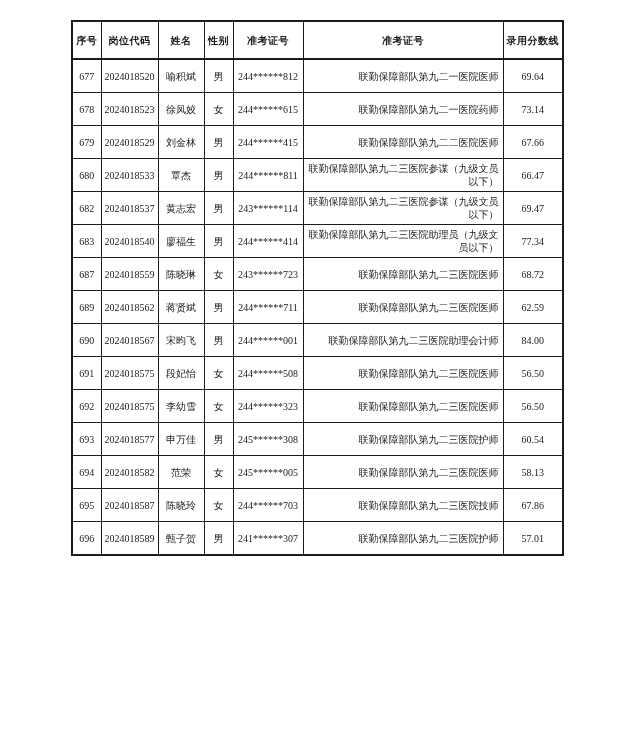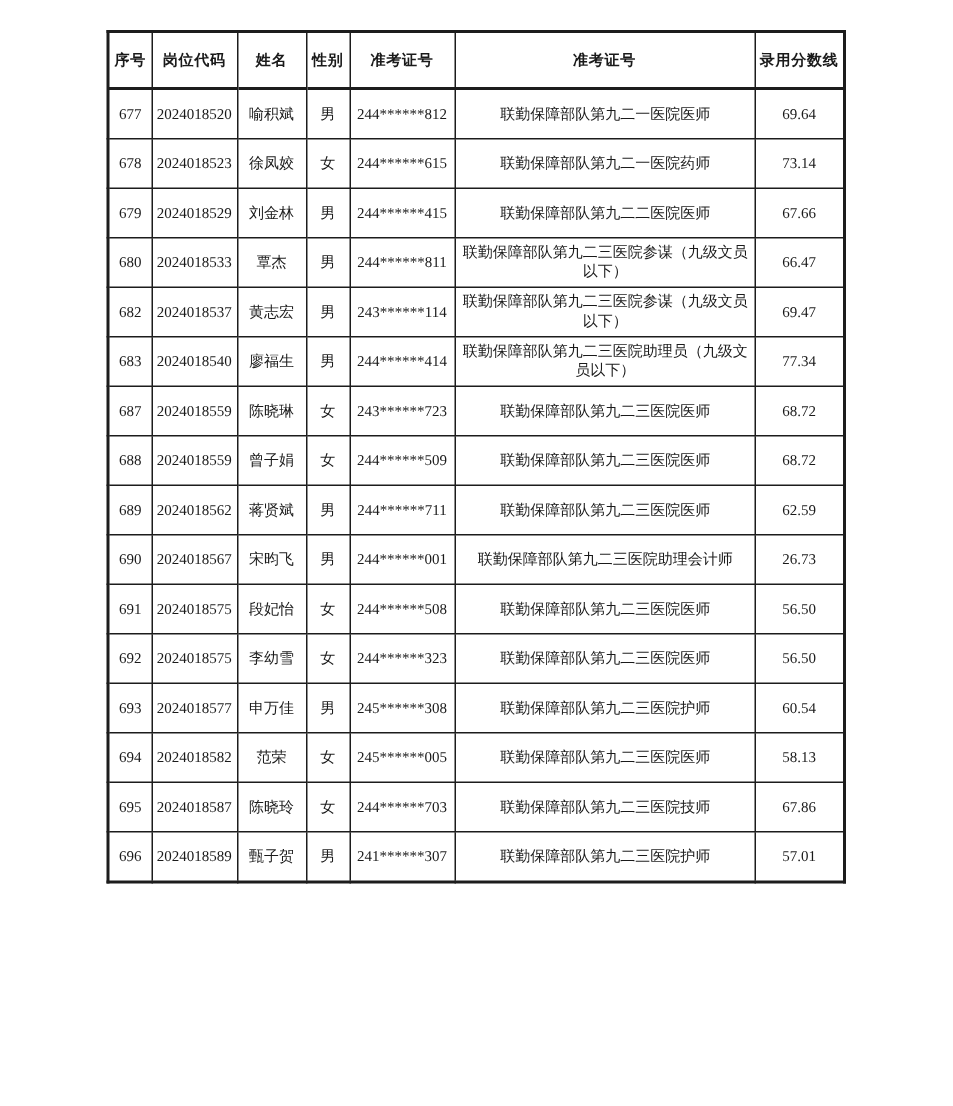--- a/index.html
+++ b/index.html
@@ -46,21 +46,21 @@
     font-weight: bold;
     height: 32px;
     border-bottom: 2px solid #1c1c1c;
     letter-spacing: 0.5px;
   }
   table.score-table td {
     height: 28px; 
     font-weight: normal;
   }
   table.score-table td.col-position {
-    text-align: center;
+    text-align: right;
     padding-left: 5px;
     padding-right: 4px;
   }
   col.c-index    { width: 29px; }
   col.c-jobcode  { width: 57px; }
   col.c-name     { width: 46px; }
   col.c-gender   { width: 29px; }
   col.c-ticket   { width: 70px; }
   col.c-position { width: 200px; }
   col.c-score    { width: 60px; }
@@ -148,45 +148,36 @@
         <tr>
           <td>687</td>
           <td>2024018559</td>
           <td>陈晓琳</td>
           <td>女</td>
           <td>243******723</td>
           <td class="col-position">联勤保障部队第九二三医院医师</td>
           <td>68.72</td>
         </tr>
         <tr>
-          <td>688</td>
-          <td>2024018559</td>
-          <td>曾子娟</td>
-          <td>女</td>
-          <td>244******509</td>
-          <td class="col-position">联勤保障部队第九二三医院医师</td>
-          <td>68.72</td>
-        </tr>
-        <tr>
           <td>689</td>
           <td>2024018562</td>
           <td>蒋贤斌</td>
           <td>男</td>
           <td>244******711</td>
           <td class="col-position">联勤保障部队第九二三医院医师</td>
           <td>62.59</td>
         </tr>
         <tr>
           <td>690</td>
           <td>2024018567</td>
           <td>宋昀飞</td>
           <td>男</td>
           <td>244******001</td>
           <td class="col-position">联勤保障部队第九二三医院助理会计师</td>
-          <td>26.73</td>
+          <td>84.00</td>
         </tr>
         <tr>
           <td>691</td>
           <td>2024018575</td>
           <td>段妃怡</td>
           <td>女</td>
           <td>244******508</td>
           <td class="col-position">联勤保障部队第九二三医院医师</td>
           <td>56.50</td>
         </tr>

